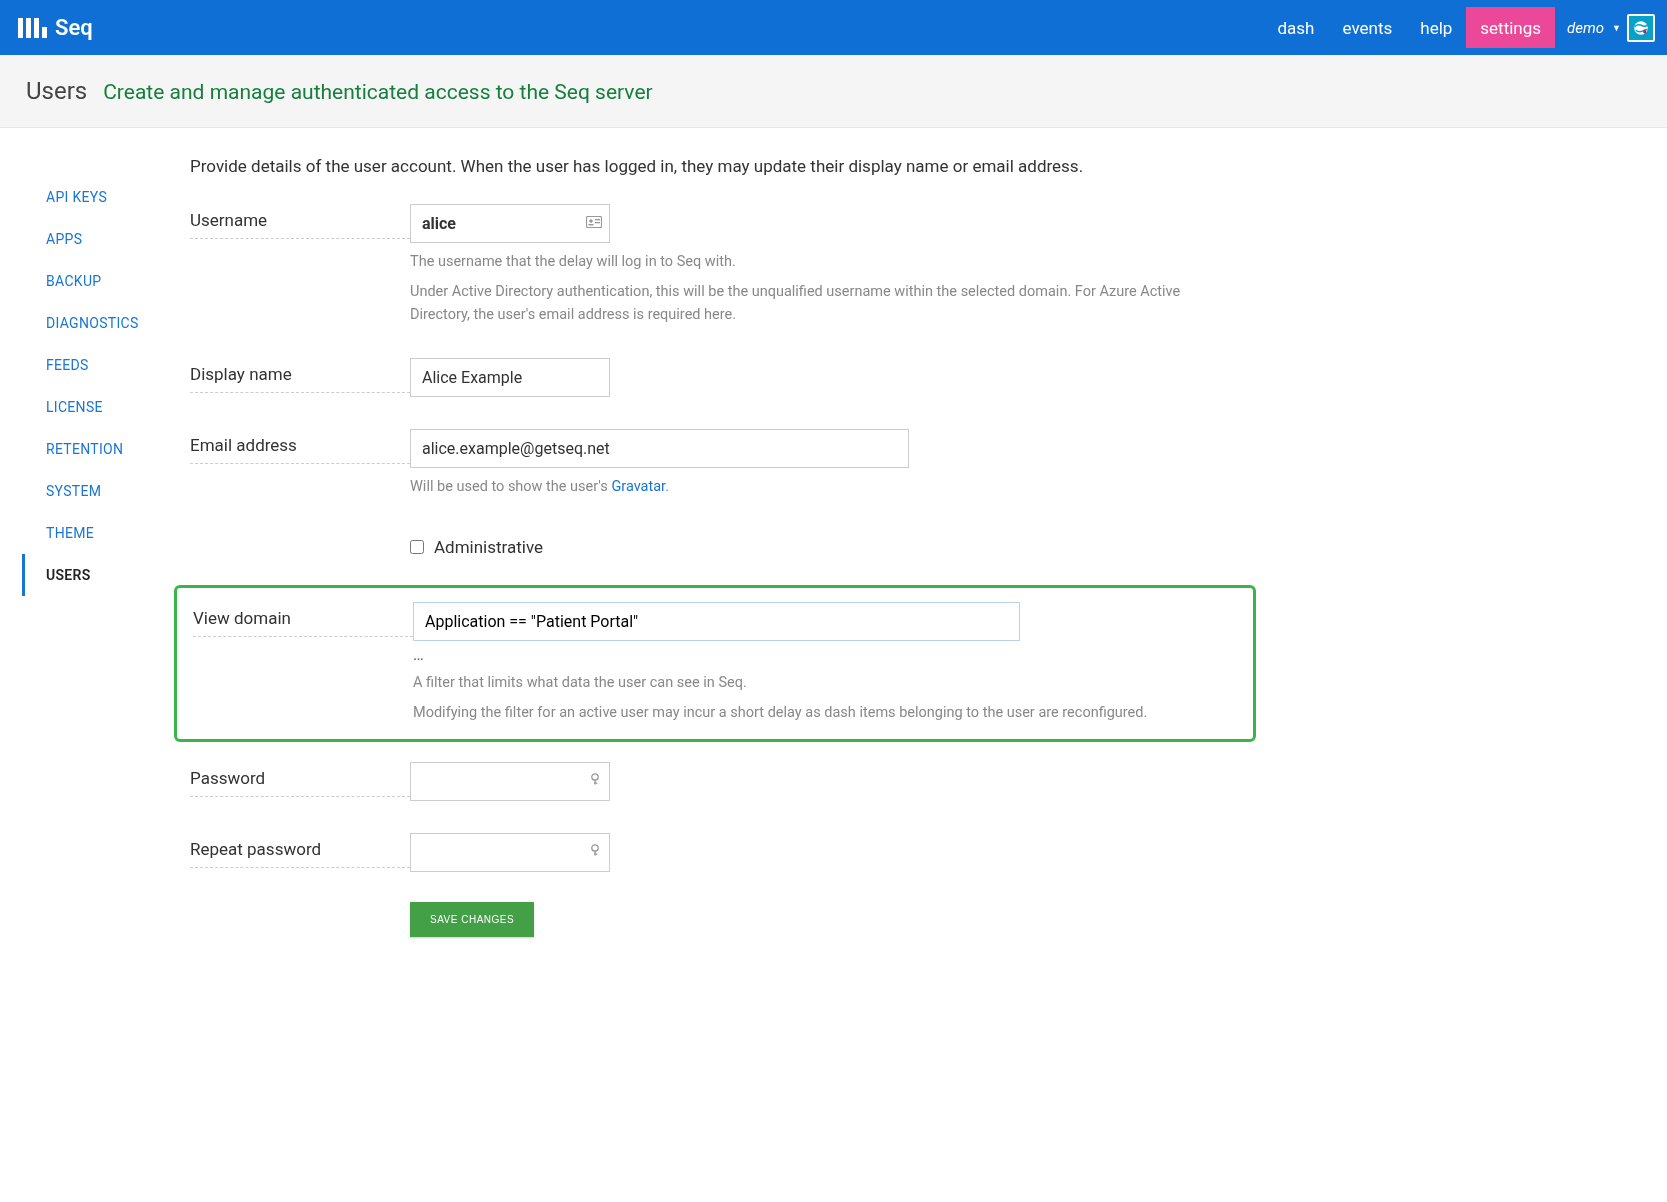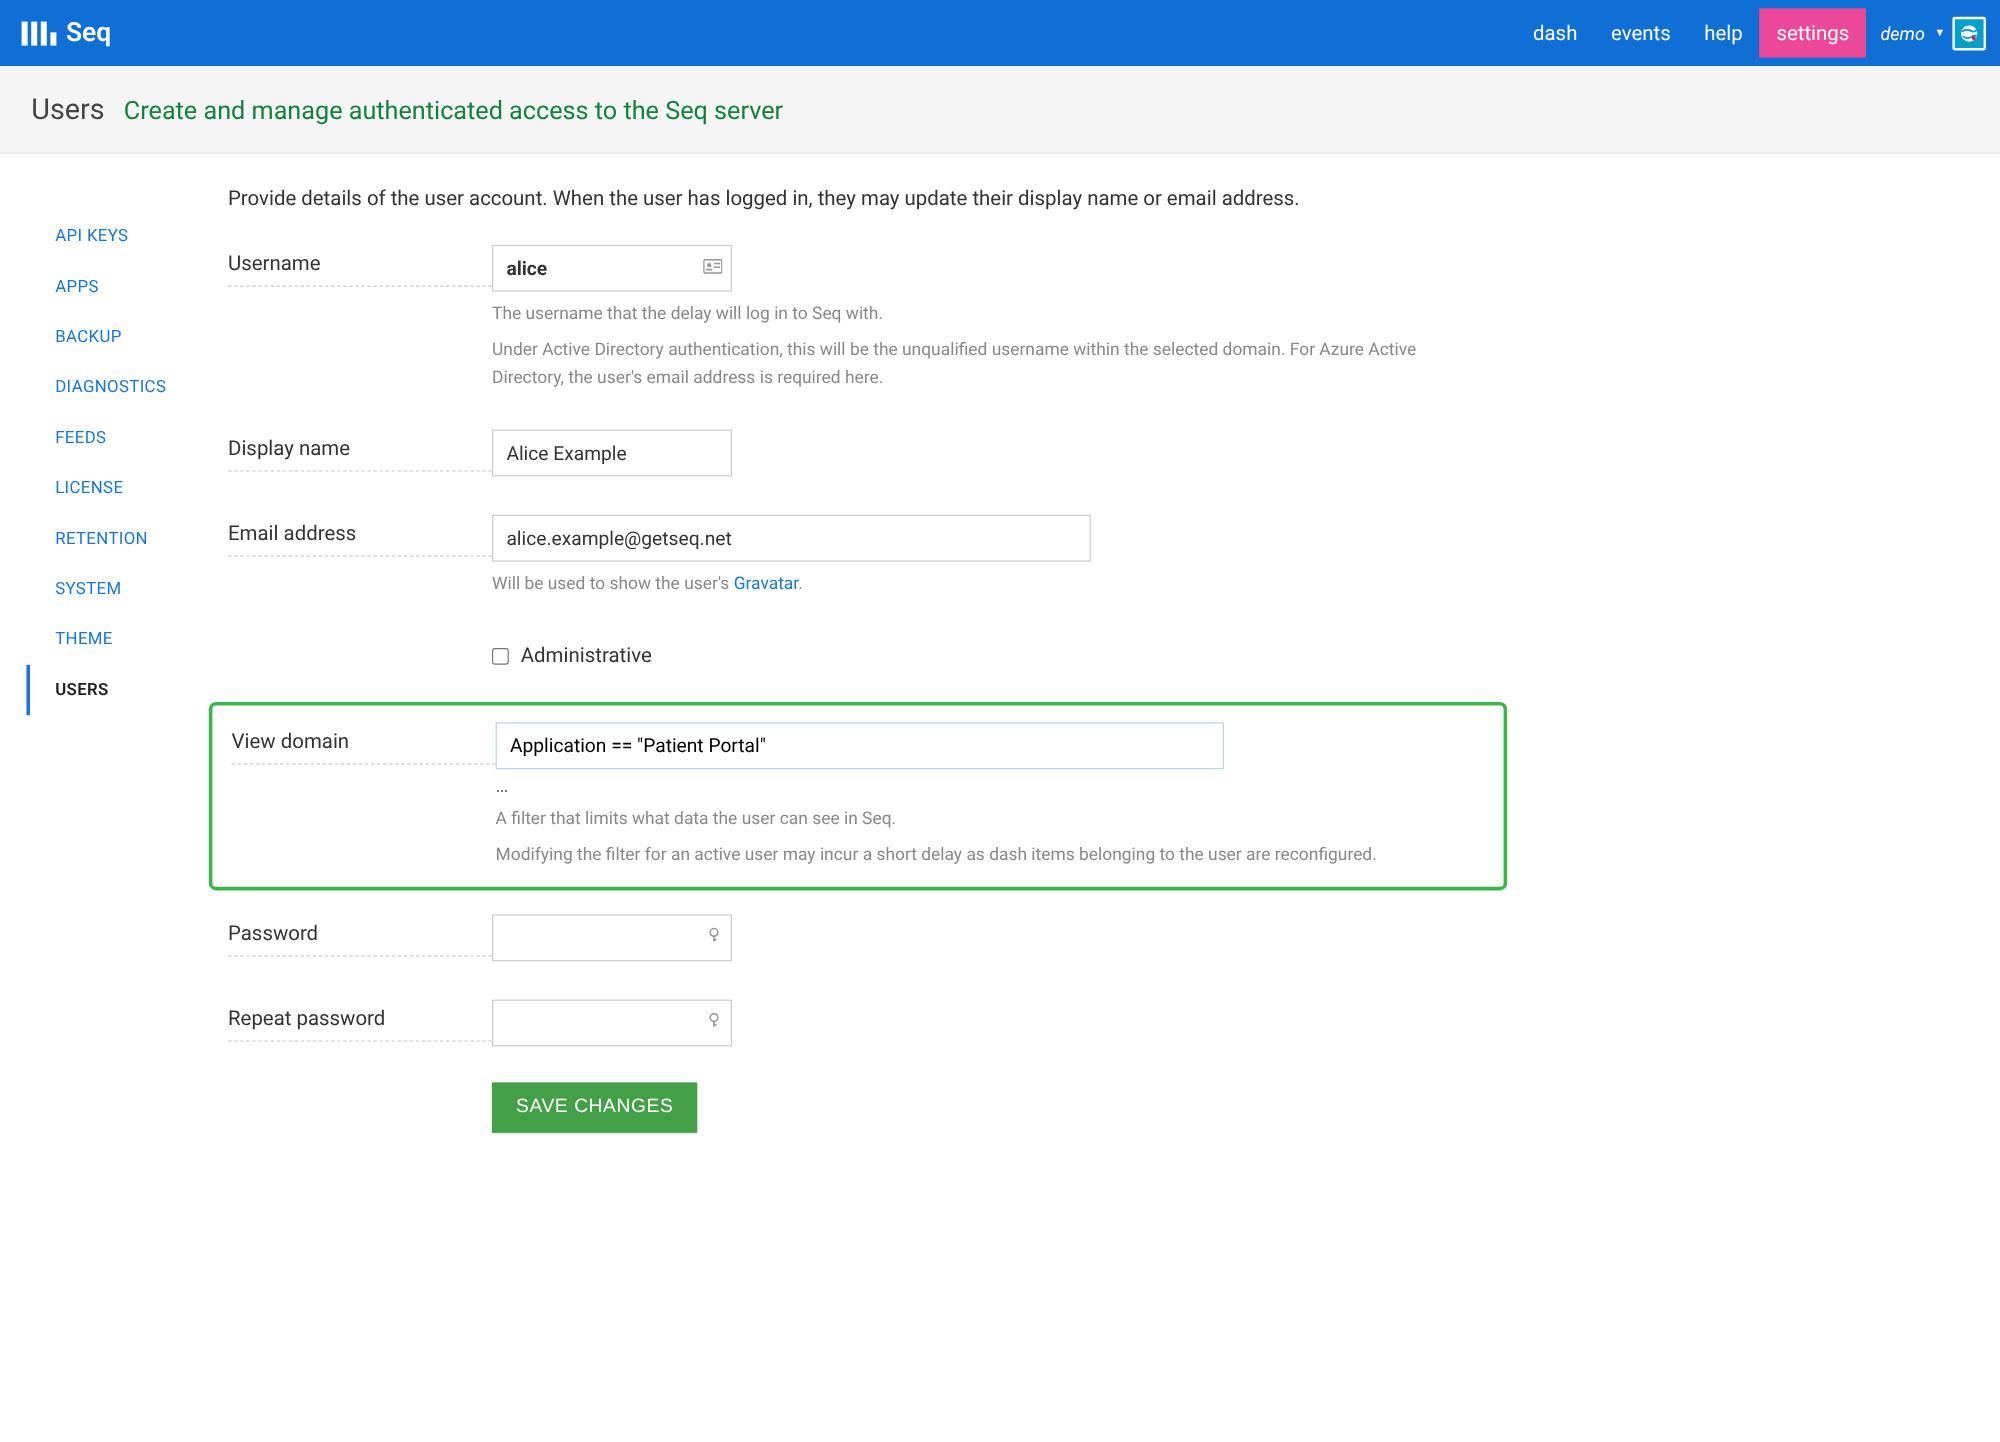--- a/index.html
+++ b/index.html
@@ -201,21 +201,21 @@
     width: 607px;
     font-family: inherit;
   }
   .ellipsis { color: #666; margin-top: 4px; font-size: 16px; }
 
   .save-btn {
     background: #43a047;
     color: #fff;
     border: none;
     padding: 12px 20px;
-    font-size: 16px;
+    font-size: 10px;
     letter-spacing: 0.5px;
     cursor: pointer;
     margin-top: 20px;
     box-shadow: 0 1px 2px rgba(0,0,0,0.2);
   }
 
   .section-gap { height: 22px; }
 </style>
 </head>
 <body>

